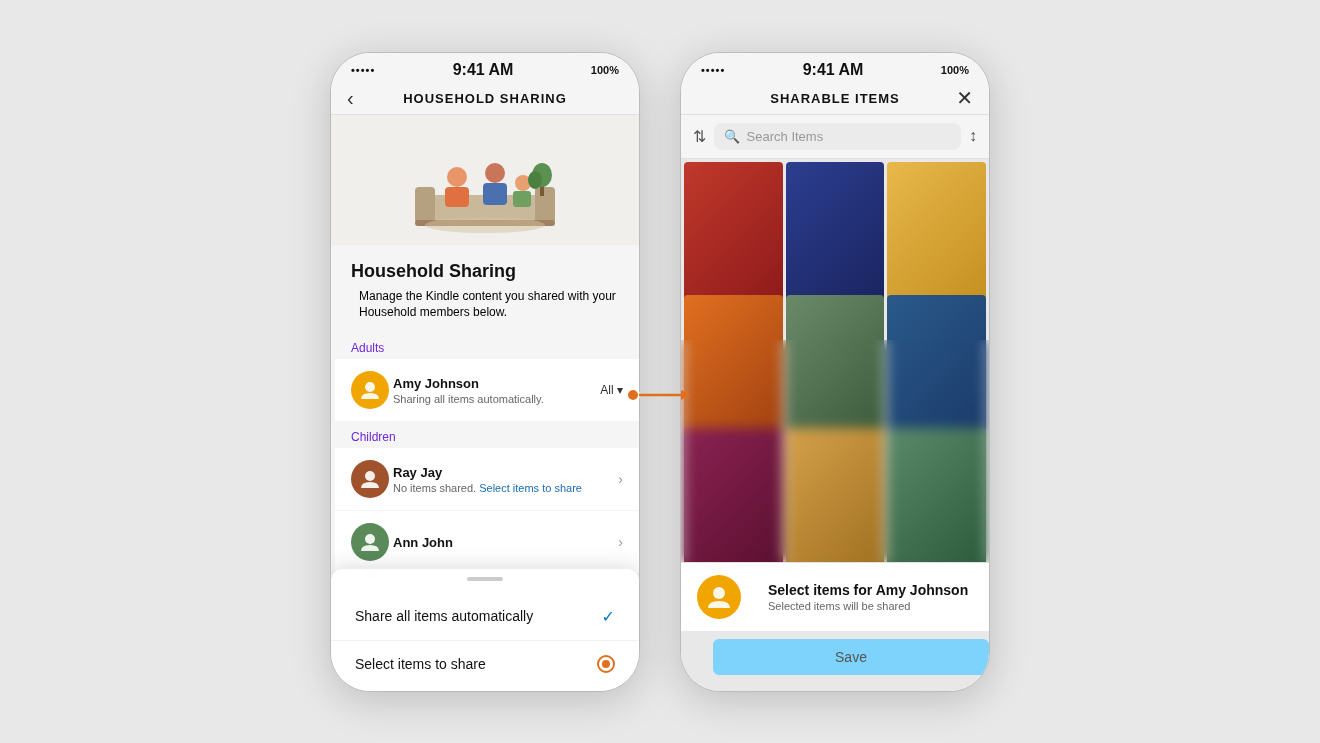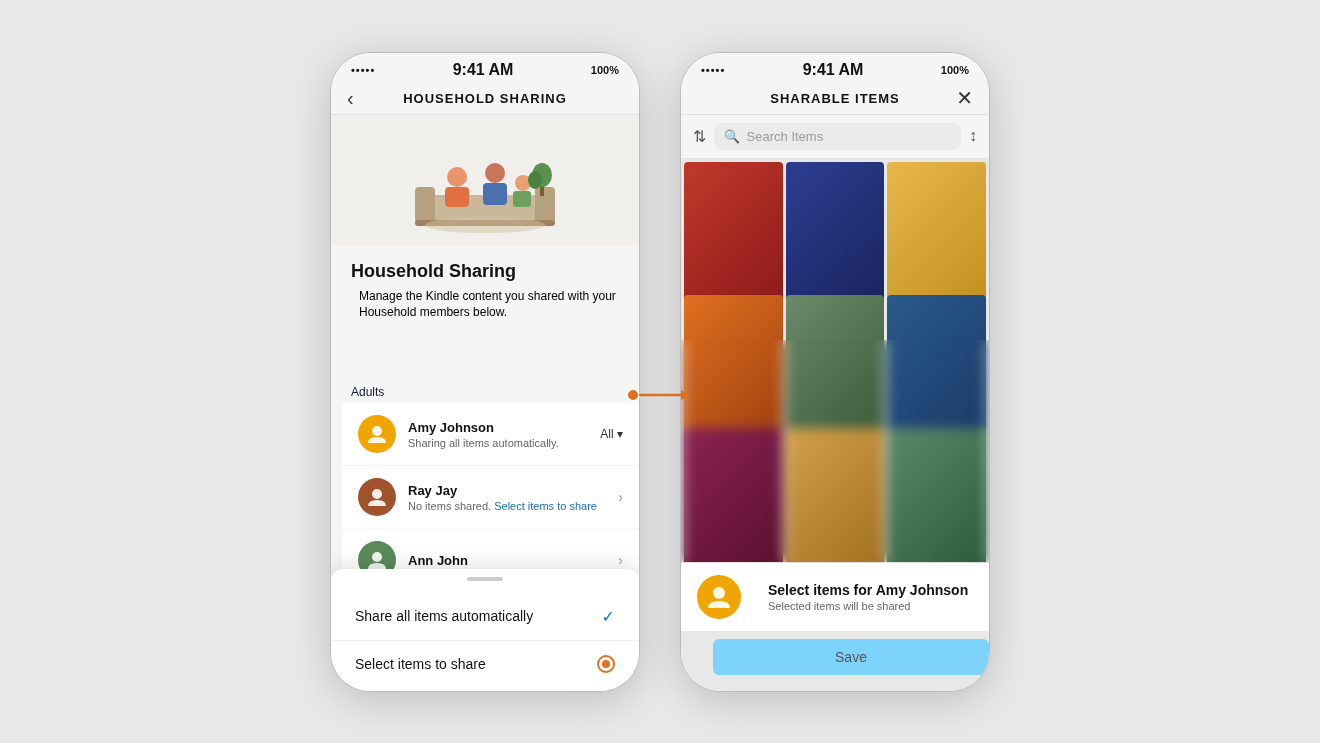--- a/index.html
+++ b/index.html
@@ -116,33 +116,32 @@
     .household-text p {
       font-size: 12px;
       color: #000000;
       line-height: 1.4;
       margin-left: 8px;
     }
 
     .section-label {
       padding: 8px 20px 4px;
       font-size: 12px;
-      color: #0f172a;
+      color: #6d28d9;
       background: #f5f5f5;
       flex-shrink: 0;
-      margin-top: 44px;
     }
 
     .member-card {
       background: #fff;
-      margin: 0 0 1px 11px;
+      margin: 0 0 1px 4px;
       padding: 12px 16px;
       display: flex;
       align-items: center;
-      gap: 12px;
+      gap: 4px;
       flex-shrink: 0;
     }
 
     .avatar-circle {
       width: 38px;
       height: 38px;
       border-radius: 50%;
       display: flex;
       align-items: center;
       justify-content: center;
@@ -391,20 +390,21 @@
         </div>
         <div class="member-info">
           <div class="member-name">Amy Johnson</div>
           <div class="member-sub">Sharing all items automatically.</div>
         </div>
         <div class="member-right">
           <span class="all-badge">All ▾</span>
         </div>
       </div>
 
+      <div class="section-label">Children</div>
 
       <div class="member-card">
         <div class="avatar-circle avatar-brown">
           <svg width="22" height="22" viewBox="0 0 22 22">
               <circle cx="11" cy="8" r="5" fill="white" opacity="0.9"></circle>
               <path d="M2 20 Q2 14 11 14 Q20 14 20 20" fill="white" opacity="0.9"></path>
             </svg>
         </div>
         <div class="member-info">
           <div class="member-name">Ray Jay</div>

